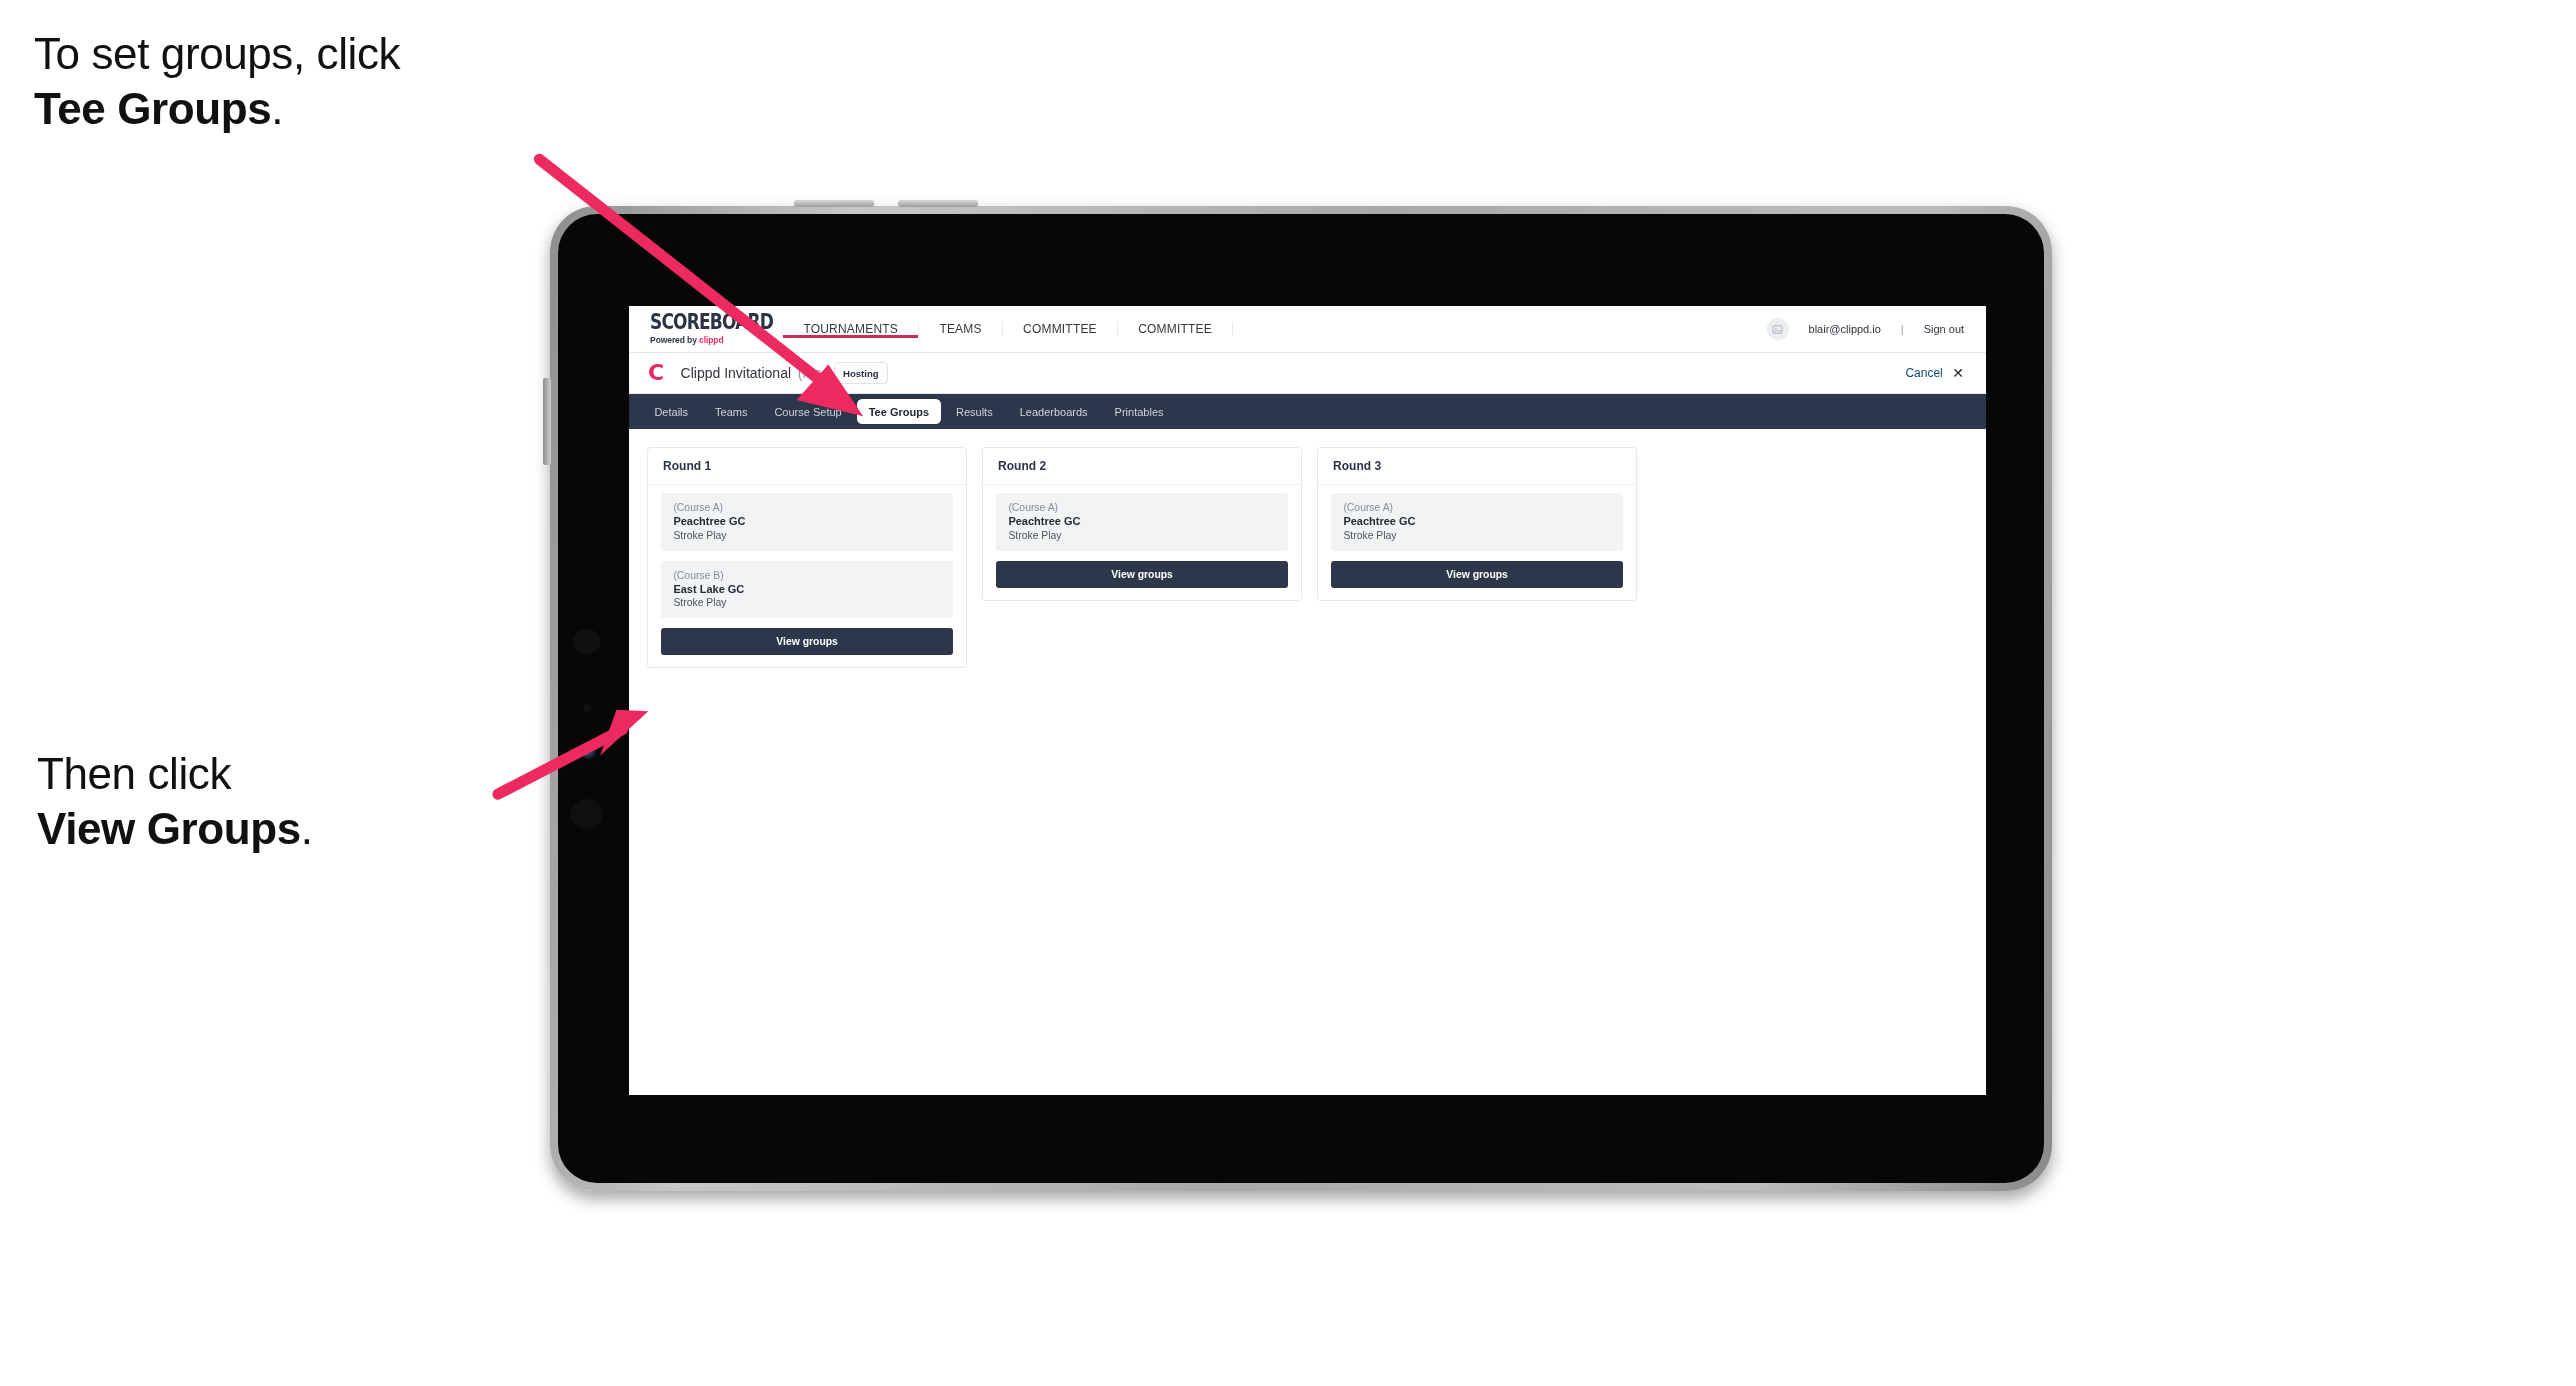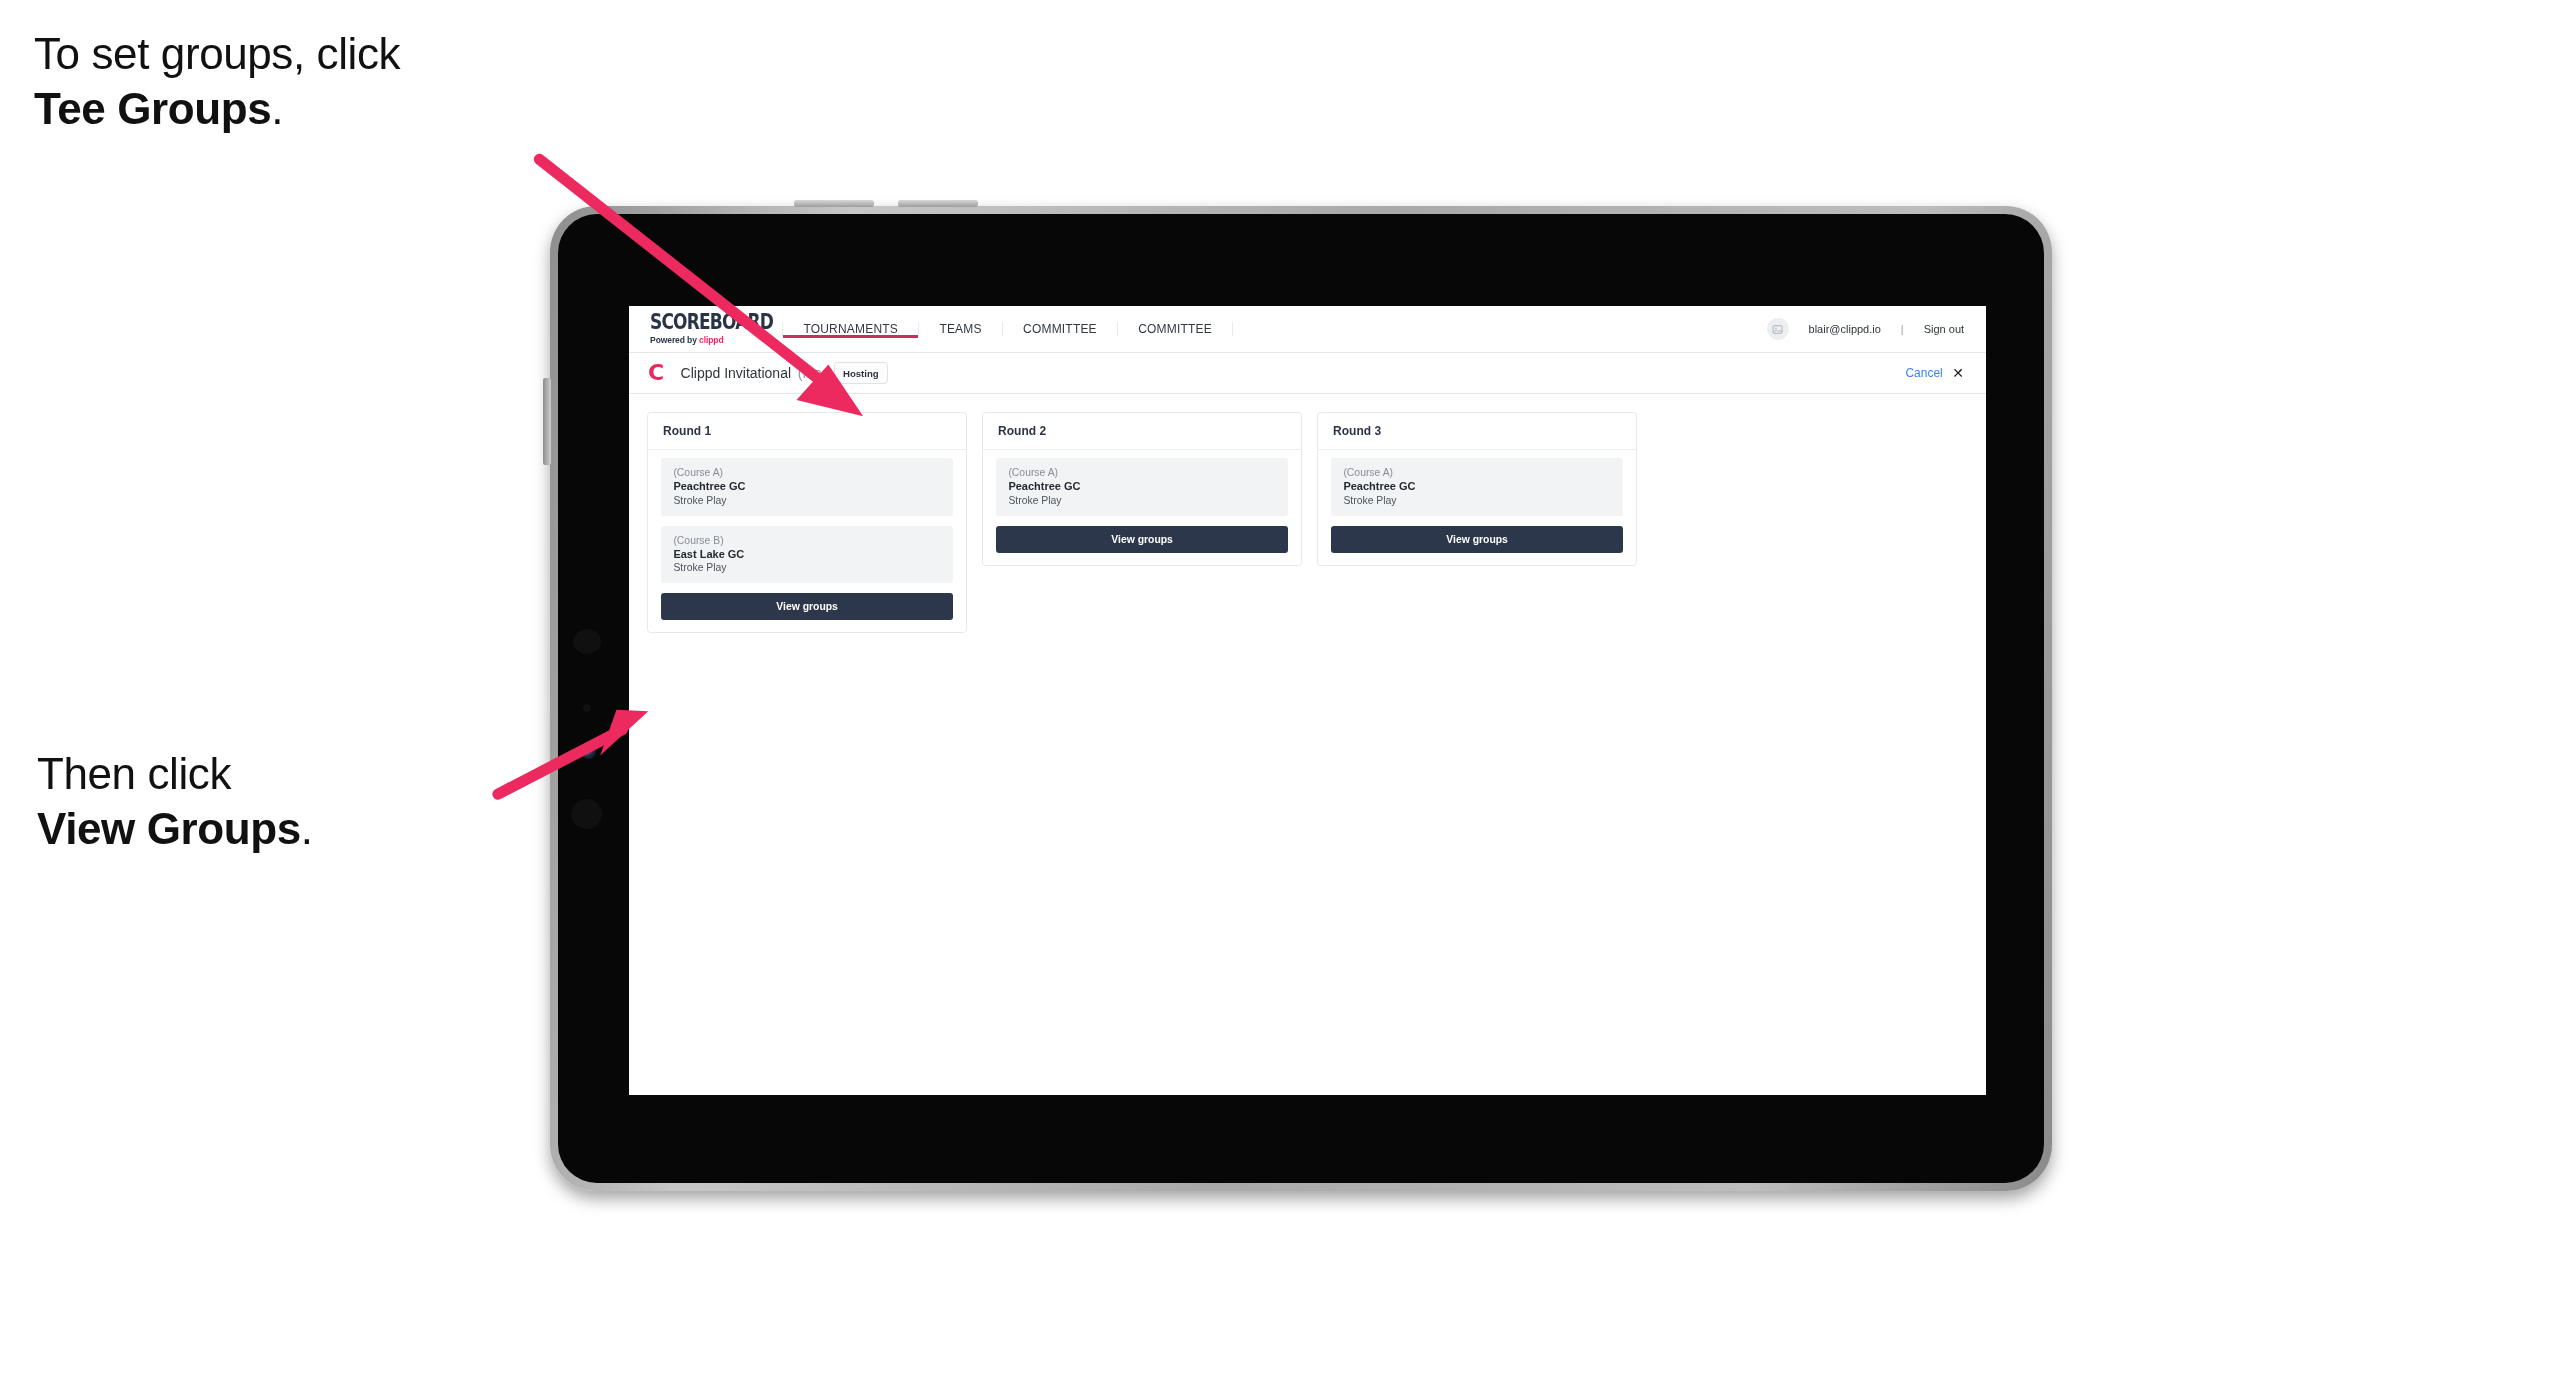--- a/index.html
+++ b/index.html
@@ -211,21 +211,21 @@
     padding: 4.4px 8.1px;
     background: #fdfdfd;
   }
   #cancel-wrap {
     margin-left: auto;
     display: flex;
     align-items: center;
     gap: 9.6px;
     cursor: pointer;
   }
-  #cancel-label { font-size: 12px; color: #3b82f6; }
+  #cancel-label { font-size: 12px; color: #0c4a6e; }
   #cancel-x { font-size: 14px; color: #1d2026; line-height: 1; }
 
   
   #tabbar {
     height: 35px;
     background: #2c374b;
     display: flex;
     align-items: center;
     padding-left: 13.3px;
     gap: 3px;
@@ -358,20 +358,29 @@
         <div id="t-logo">C</div>
         <div id="t-name">Clippd Invitational</div>
         <div id="t-gender">(Me</div>
         <div id="t-badge">Hosting</div>
         <div id="cancel-wrap">
           <span id="cancel-label">Cancel</span>
           <span id="cancel-x">✕</span>
         </div>
       </div>
 
+      <div id="tabbar">
+        <div class="tab"><span>Details</span></div>
+        <div class="tab"><span>Teams</span></div>
+        <div class="tab"><span>Course Setup</span></div>
+        <div class="tab active"><span>Tee Groups</span></div>
+        <div class="tab"><span>Results</span></div>
+        <div class="tab"><span>Leaderboards</span></div>
+        <div class="tab"><span>Printables</span></div>
+      </div>
 
       <div id="rounds">
 
         <div class="round-card">
           <div class="round-head">
             <span class="round-title">Round 1</span>
           </div>
           <div class="round-body">
             <div class="course-card">
               <div class="course-tag">(Course A)</div>

